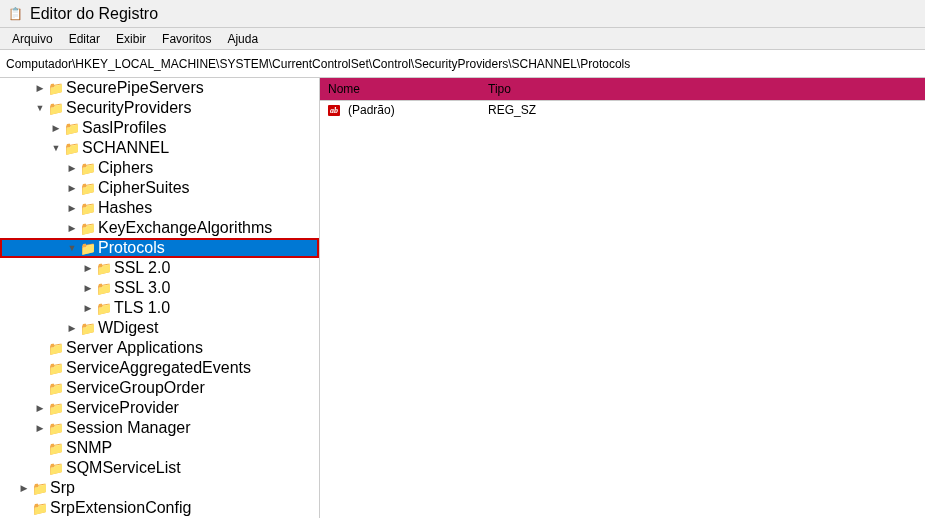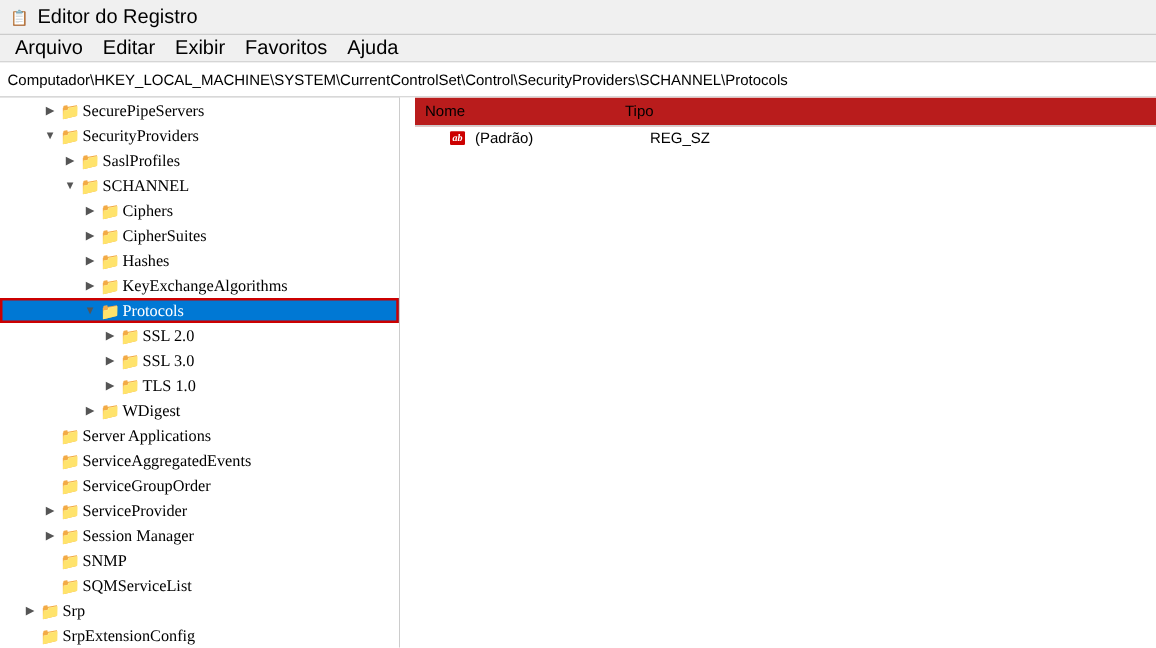--- a/index.html
+++ b/index.html
@@ -23,21 +23,21 @@
       background: #f0f0f0;
       border-bottom: 1px solid #ccc;
       display: flex;
       align-items: center;
       height: 22px;
       padding: 0 4px;
     }
     .menu-item {
       padding: 2px 8px;
       cursor: pointer;
-      font-size: 16px;
+      font-size: 12px;
     }
 
     
     .address-bar {
       background: #fff;
       border-bottom: 1px solid #ccc;
       padding: 2px 6px;
       font-size: 12px;
       height: 28px;
       display: flex;
@@ -69,40 +69,39 @@
     
     .right-panel {
       flex: 1;
       overflow: auto;
       background: #fff;
     }
 
     .right-panel-header {
       display: flex;
       border-bottom: 1px solid #ccc;
-      background: #b91c1c;
+      background: #be185d;
       padding: 2px 0;
-      margin-left: 12px;
     }
     .right-panel-header-col {
       padding: 2px 8px;
       font-size: 12px;
       font-weight: normal;
       color: #000;
       min-width: 160px;
     }
 
     .right-panel-row {
       display: flex;
       align-items: center;
       padding: 2px 8px;
       font-size: 12px;
     }
 
-    .col-name { min-width: 160px; display: flex; align-items: center; gap: 4px; margin-left: 32px; }
+    .col-name { min-width: 160px; display: flex; align-items: center; gap: 4px; }
     .col-type { min-width: 160px; }
     .col-data { min-width: 200px; }
 
     
     .tree-item {
       display: flex;
       align-items: center;
       height: 20px;
       padding-right: 4px;
       cursor: pointer;
@@ -125,22 +124,21 @@
     }
     .folder-icon {
       width: 16px;
       min-width: 16px;
       text-align: center;
       color: #dcb400;
       font-size: 13px;
     }
     .tree-label {
       padding-left: 2px;
-      font-size: 13px;
-      font-family: Liberation Serif, serif;
+      font-size: 16px;
     }
 
     
     .ab-icon {
       background: #cc0000;
       color: #fff;
       font-size: 8px;
       font-weight: bold;
       padding: 1px 2px;
       border-radius: 1px;

